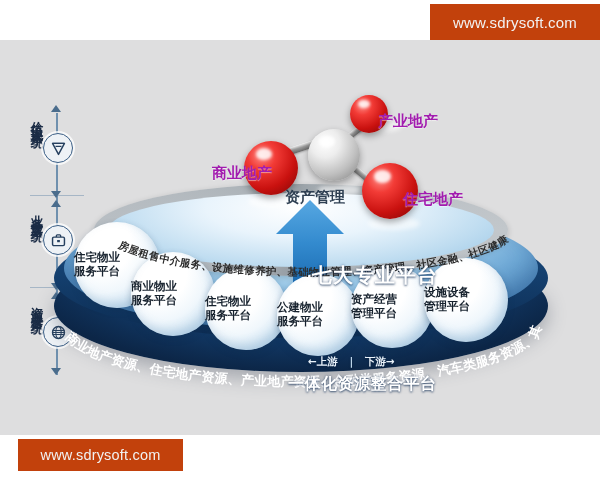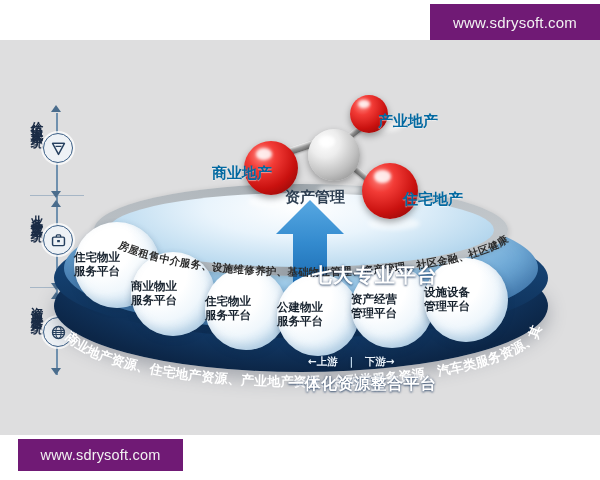--- a/index.html
+++ b/index.html
@@ -11,21 +11,21 @@
   }
   #stage{position:absolute;inset:0;}
 
   
   .white-band{position:absolute;left:0;top:0;width:600px;height:40px;background:#fff;}
   .canvas{position:absolute;left:0;top:40px;width:600px;height:395px;
           background:#dededf;}
   .white-bottom{position:absolute;left:0;top:435px;width:600px;height:45px;background:#fff;}
 
   
-  .wm{position:absolute;background:#701a75;color:#f2f2f2;
+  .wm{position:absolute;background:#c2410c;color:#f2f2f2;
       font-family:"Liberation Sans","DejaVu Sans",sans-serif;
       font-size:15px;letter-spacing:.2px;
       display:flex;align-items:center;justify-content:center;}
   .wm-top{right:0;top:4px;width:170px;height:36px;}
   .wm-bot{left:18px;top:439px;width:165px;height:32px;font-size:14.5px;}
 
   
   .axis{position:absolute;left:20px;top:105px;width:60px;height:275px;}
   .axis .spine{position:absolute;left:36px;top:8px;width:2px;height:262px;
                background:#6f90ae;}
@@ -113,21 +113,21 @@
             box-shadow:0 3px 7px rgba(0,0,0,.35);}
   .atom.grey{background:radial-gradient(circle at 33% 27%, #ffffff 0%, #ededed 28%, #bfbfbf 62%, #7d7d7d 100%);
             box-shadow:0 3px 7px rgba(0,0,0,.32);}
   .atom .spec{position:absolute;left:22%;top:13%;width:30%;height:22%;border-radius:50%;
             background:rgba(255,255,255,.85);filter:blur(1.5px);}
   .bond{position:absolute;background:linear-gradient(180deg,#f0f0f0,#9a9a9a 45%,#6a6a6a);
         border-radius:3px;box-shadow:0 1px 2px rgba(0,0,0,.25);}
   .shadow-el{position:absolute;border-radius:50%;background:rgba(255,255,255,.55);
         filter:blur(2px);}
 
-  .mlabel{position:absolute;z-index:10;font-weight:bold;color:#0369a1;
+  .mlabel{position:absolute;z-index:10;font-weight:bold;color:#a21caf;
           font-family:"DejaVu Sans",sans-serif;white-space:nowrap;
           text-shadow:0 1px 1px rgba(255,255,255,.5);}
 </style>
 </head>
 <body>
 
 <div id="stage">
 
   <div class="white-band"></div>
   <div class="canvas"></div>

